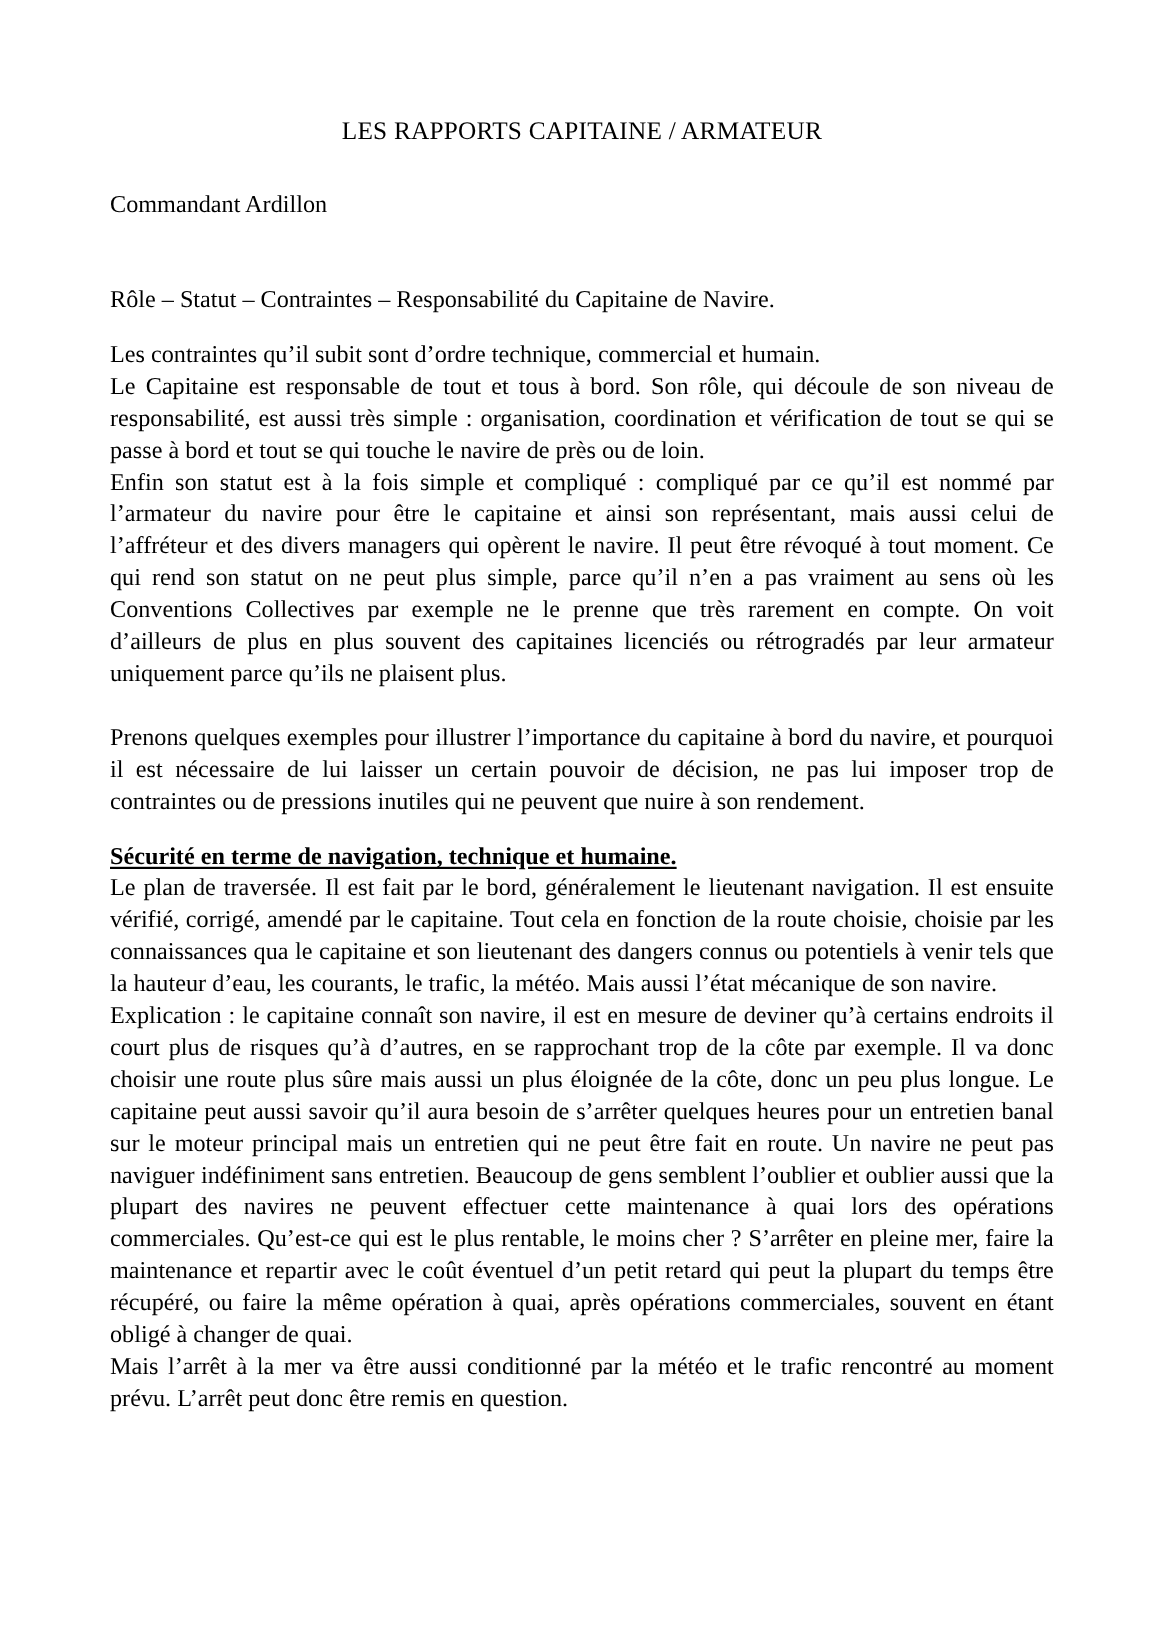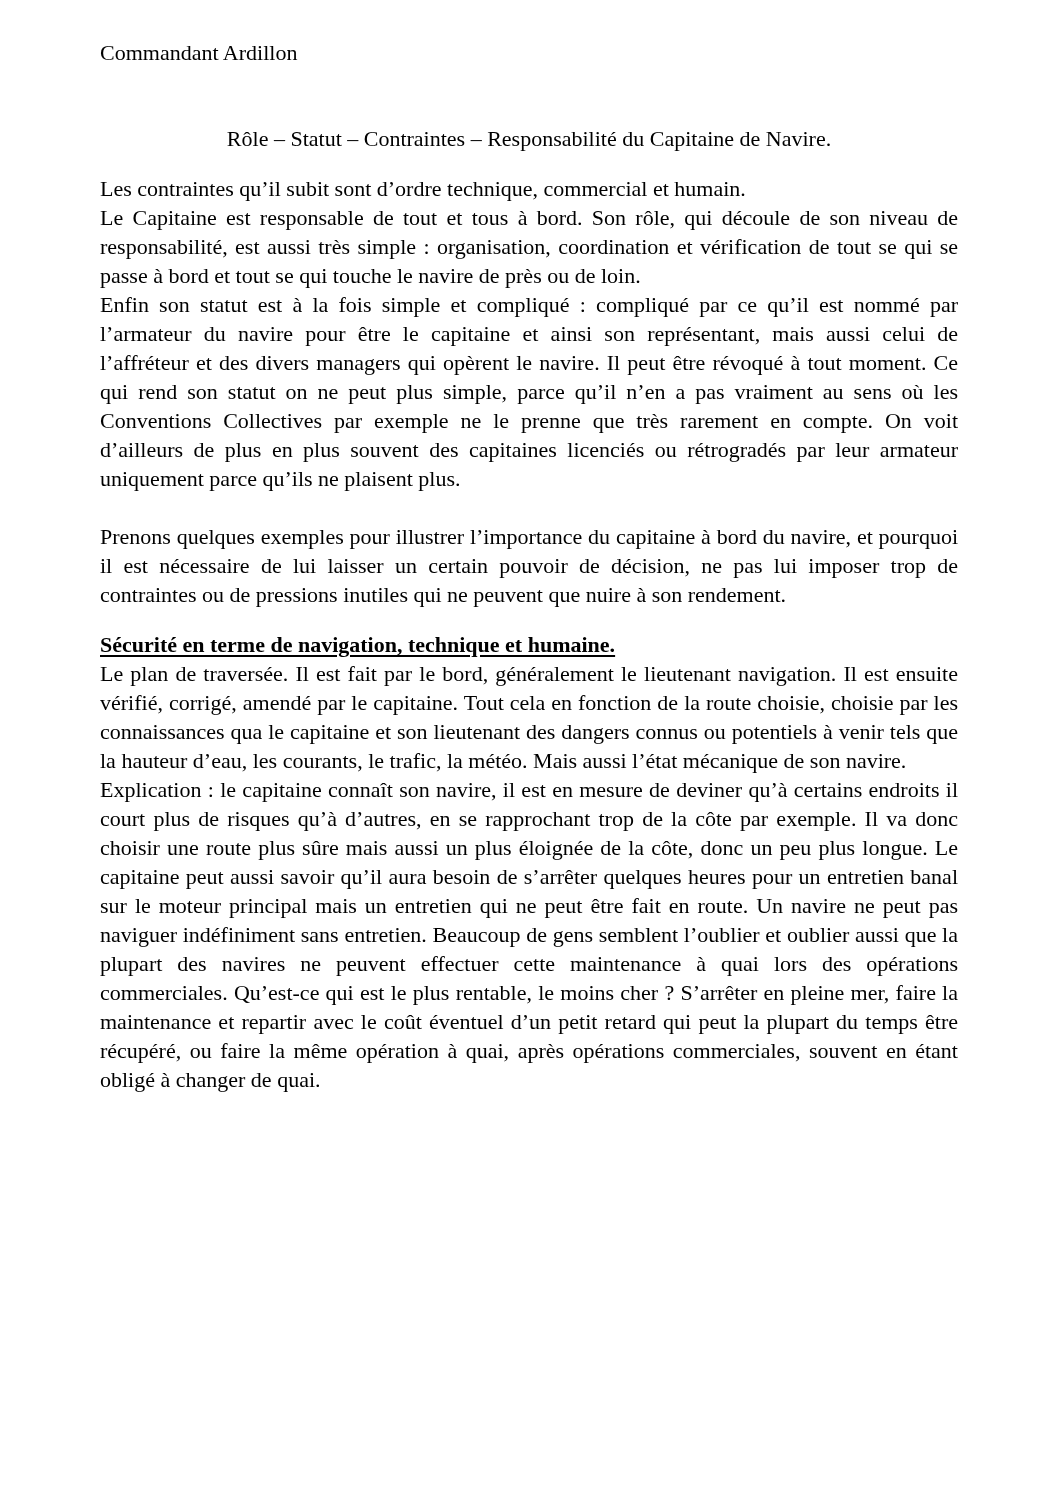--- a/index.html
+++ b/index.html
@@ -38,21 +38,21 @@
   .doc-subtitle {
     font-size: 22px;
     line-height: 29px;
     font-weight: normal;
     margin: 0;
     padding-top: 38px;
   }
   .lead-line {
     font-size: 22px;
     line-height: 29px;
-    text-align: center;
+    text-align: left;
     margin: 0;
     padding-top: 57px;
   }
   .section-heading {
     font-size: 22px;
     line-height: 29px;
     font-weight: bold;
     text-decoration: underline;
     text-underline-offset: 3px;
     margin: 0;
@@ -78,20 +78,21 @@
   .spacer-block {
     height: 21px;
   }
 </style>
 </head>
 <body>
 
 <div class="page">
   <div class="content">
 
+    <h1 class="doc-title">LES RAPPORTS CAPITAINE / ARMATEUR</h1>
 
     <h2 class="doc-subtitle">Commandant Ardillon</h2>
 
     <p class="lead-line">Rôle – Statut – Contraintes – Responsabilité du Capitaine de Navire.</p>
 
     <div class="spacer-block"></div>
 
     <div>
 
       <p class="body-par">Les contraintes qu’il subit sont d’ordre technique, commercial et humain.</p>
@@ -105,16 +106,17 @@
 
     <div class="spacer-block"></div>
 
     <div>
       <h3 class="section-heading tight">Sécurité en terme de navigation, technique et humaine.</h3>
 
       <p class="body-par"><span class="underline-run">Le plan de traversée</span><span>. Il est fait par le bord, généralement le lieutenant navigation. Il est ensuite vérifié, corrigé, amendé par le capitaine. Tout cela en fonction de la route choisie, choisie par les connaissances qua le capitaine et son lieutenant des dangers connus ou potentiels à venir tels que la hauteur d’eau, les courants, le trafic, la météo. Mais aussi l’état mécanique de son navire.</span></p>
 
       <p class="body-par">Explication : le capitaine connaît son navire, il est en mesure de deviner qu’à certains endroits il court plus de risques qu’à d’autres, en se rapprochant trop de la côte par exemple. Il va donc choisir une route plus sûre mais aussi un plus éloignée de la côte, donc un peu plus longue. Le capitaine peut aussi savoir qu’il aura besoin de s’arrêter quelques heures pour un entretien banal sur le moteur principal mais un entretien qui ne peut être fait en route. Un navire ne peut pas naviguer indéfiniment sans entretien. Beaucoup de gens semblent l’oublier et oublier aussi que la plupart des navires ne peuvent effectuer cette maintenance à quai lors des opérations commerciales. Qu’est-ce qui est le plus rentable, le moins cher ? S’arrêter en pleine mer, faire la maintenance et repartir avec le coût éventuel d’un petit retard qui peut la plupart du temps être récupéré, ou faire la même opération à quai, après opérations commerciales, souvent en étant obligé à changer de quai.</p>
 
+      <p class="body-par">Mais l’arrêt à la mer va être aussi conditionné par la météo et le trafic rencontré au moment prévu. L’arrêt peut donc être remis en question.</p>
     </div>
 
   </div>
 </div>
 
 </body></html>

